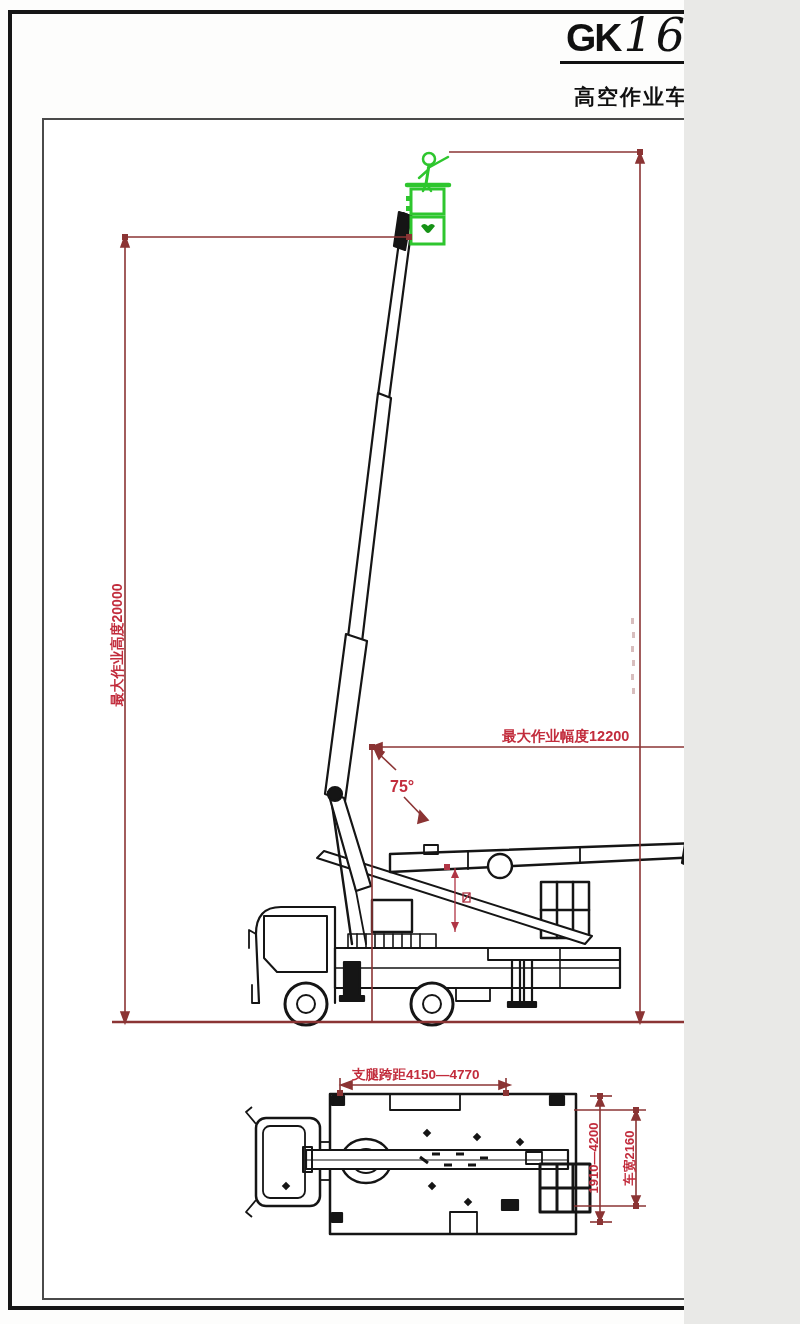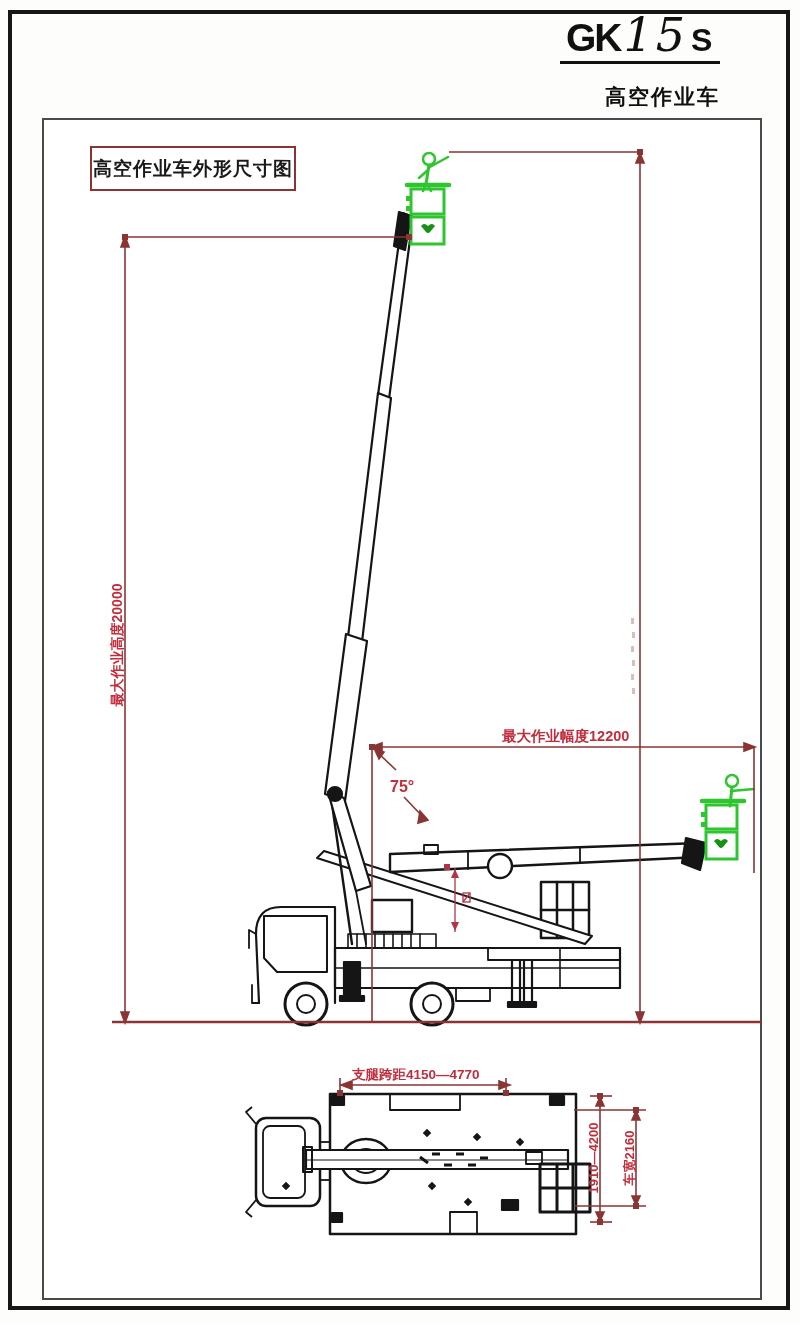--- a/index.html
+++ b/index.html
@@ -1,18 +1,18 @@
 <!DOCTYPE html>
 <html><head>
 <meta charset="utf-8">
 <style>
   html,body{margin:0;padding:0;background:#e9e9e7;}
   .page{
-    position:relative;width:800px;height:1324px;background:#fdfdfc;
-    font-family:"Liberation Sans", sans-serif;overflow:hidden;text-align:right;
+    position:relative;width:684px;height:1324px;background:#fdfdfc;
+    font-family:"Liberation Sans", sans-serif;overflow:hidden;
   }
   .photo-border{
     position:absolute;left:8px;top:10px;width:782px;height:1300px;
     border:4px solid #161616;box-sizing:border-box;pointer-events:none;
   }
   .inner-frame{
     position:absolute;left:42px;top:118px;width:720px;height:1182px;
     border:2px solid #4a4a4a;box-sizing:border-box;background:#fff;
   }
   .logo{position:absolute;left:560px;top:16px;width:160px;color:#101010;}
@@ -34,29 +34,26 @@
 <body>
 
 <div class="page">
 
   <div class="photo-border"></div>
   <div class="inner-frame"></div>
 
   <div class="logo">
     <div class="logo-model">
       <span class="logo-prefix">GK</span>
-      <span class="logo-number">15</span>
+      <span class="logo-number">16</span>
       <span class="logo-suffix">S</span>
     </div>
     <div class="logo-sub">高空作业车</div>
   </div>
 
-  <div class="title-box">
-    <span>高空作业车外形尺寸图</span>
-  </div>
 
   <svg class="drawing" width="800" height="1324" viewBox="0 0 800 1324">
 
     <g stroke="#151515" fill="none" stroke-width="2.2" stroke-linejoin="round" stroke-linecap="round">
 
       <path d="M259,1003 L256,934 Q256,907 281,907 L335,907 L335,1003"></path>
       <path stroke-width="2" d="M264,916 L264,958 L277,972 L327,972 L327,916 Z"></path>
       <path stroke-width="1.8" d="M256,934 L249,930 L249,948"></path>
       <path stroke-width="1.8" d="M259,1003 L252,1003 L252,985"></path>
 

